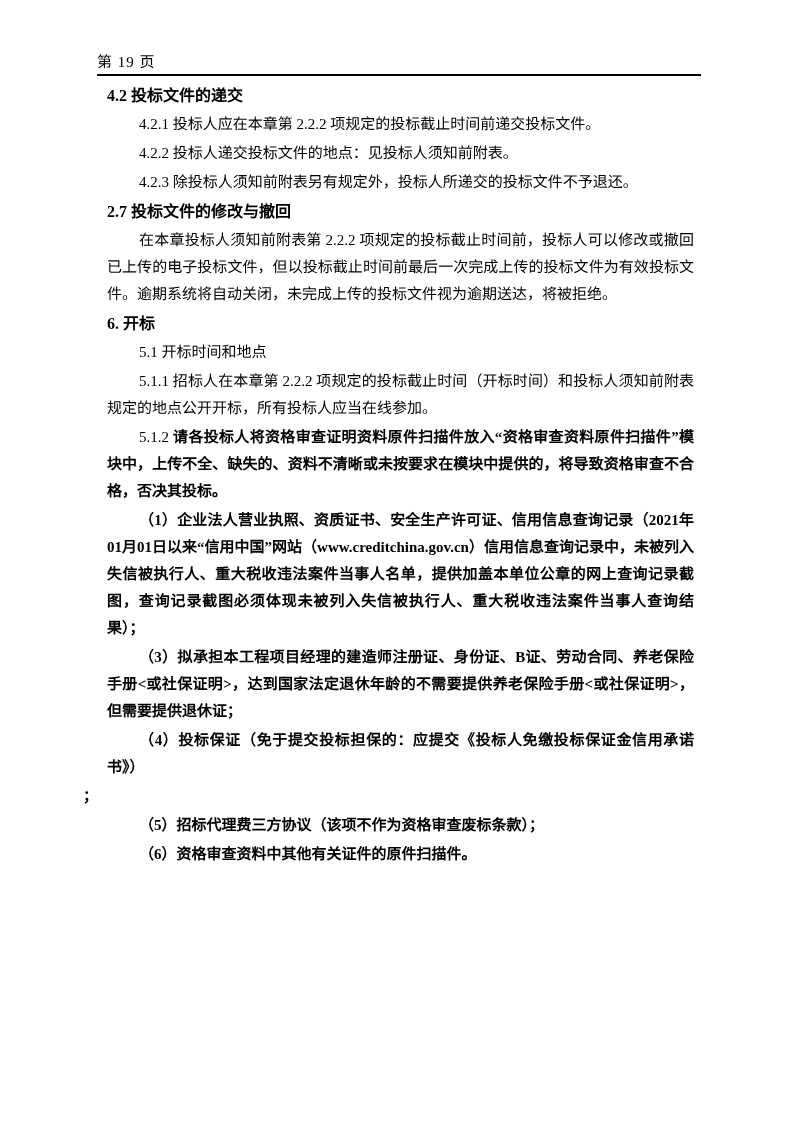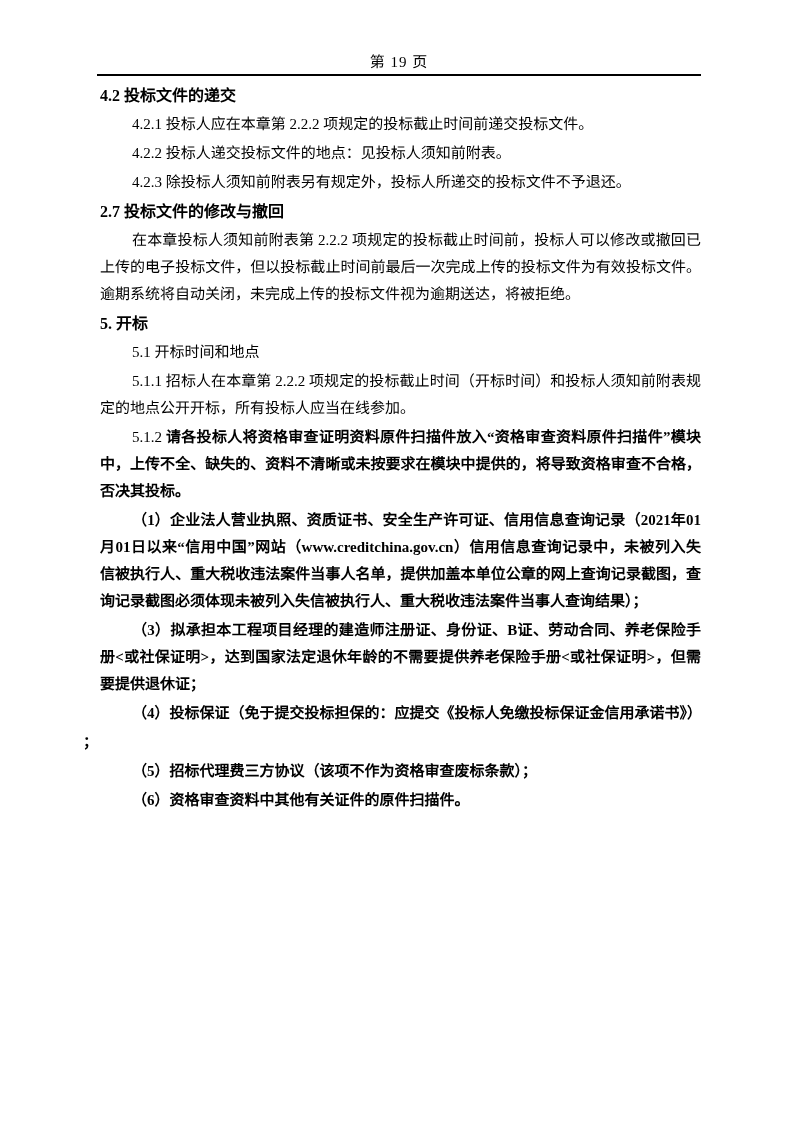--- a/index.html
+++ b/index.html
@@ -14,21 +14,21 @@
     background: #ffffff;
     font-family: "Liberation Serif", "DejaVu Serif", serif;
     color: #000000;
     overflow: hidden;
   }
   .page-header {
     position: absolute;
     top: 52px;
     left: 97px;
     width: 604px;
-    text-align: center;
+    text-align: left;
     font-size: 15px;
     line-height: 20px;
     letter-spacing: 1px;
   }
   .header-rule {
     position: absolute;
     top: 74px;
     left: 97px;
     width: 604px;
     height: 2px;
@@ -37,21 +37,21 @@
   .content {
     position: absolute;
     top: 80px;
     left: 100px;
     width: 601px;
     font-size: 15px;
     line-height: 27px;
     text-align: justify;
   }
   .content div {
-    margin: 2px 0;
+    margin: 2px 7px;
   }
   .heading {
     font-weight: bold;
     font-size: 16px;
     margin: 3px 0;
   }
   .indent {
     text-indent: 32px;
   }
   .bold {
@@ -79,21 +79,21 @@
     <div class="heading">4.2 投标文件的递交</div>
 
     <div class="indent">4.2.1 投标人应在本章第 2.2.2 项规定的投标截止时间前递交投标文件。</div>
     <div class="indent">4.2.2 投标人递交投标文件的地点：见投标人须知前附表。</div>
     <div class="indent">4.2.3 除投标人须知前附表另有规定外，投标人所递交的投标文件不予退还。</div>
 
     <div class="heading">2.7 投标文件的修改与撤回</div>
 
     <div class="indent">在本章投标人须知前附表第 2.2.2 项规定的投标截止时间前，投标人可以修改或撤回已上传的电子投标文件，但以投标截止时间前最后一次完成上传的投标文件为有效投标文件。逾期系统将自动关闭，未完成上传的投标文件视为逾期送达，将被拒绝。</div>
 
-    <div class="heading">5. 开标</div>
+    <div class="heading">6. 开标</div>
 
     <div class="indent">5.1 开标时间和地点</div>
     <div class="indent">5.1.1 招标人在本章第 2.2.2 项规定的投标截止时间（开标时间）和投标人须知前附表规定的地点公开开标，所有投标人应当在线参加。</div>
 
     <div class="indent"><span class="num">5.1.2 </span><span class="bold">请各投标人将资格审查证明资料原件扫描件放入“资格审查资料原件扫描件”模块中，上传不全、缺失的、资料不清晰或未按要求在模块中提供的，将导致资格审查不合格，否决其投标。</span></div>
 
     <div class="indent bold">（1）企业法人营业执照、资质证书、安全生产许可证、信用信息查询记录（2021年01月01日以来“信用中国”网站（www.creditchina.gov.cn）信用信息查询记录中，未被列入失信被执行人、重大税收违法案件当事人名单，提供加盖本单位公章的网上查询记录截图，查询记录截图必须体现未被列入失信被执行人、重大税收违法案件当事人查询结果）；</div>
     <div class="indent bold">（3）拟承担本工程项目经理的建造师注册证、身份证、B证、劳动合同、养老保险手册&lt;或社保证明&gt;，达到国家法定退休年龄的不需要提供养老保险手册&lt;或社保证明&gt;，但需要提供退休证；</div>
 
     <div class="indent bold">（4）投标保证（免于提交投标担保的：应提交《投标人免缴投标保证金信用承诺书》）</div>

